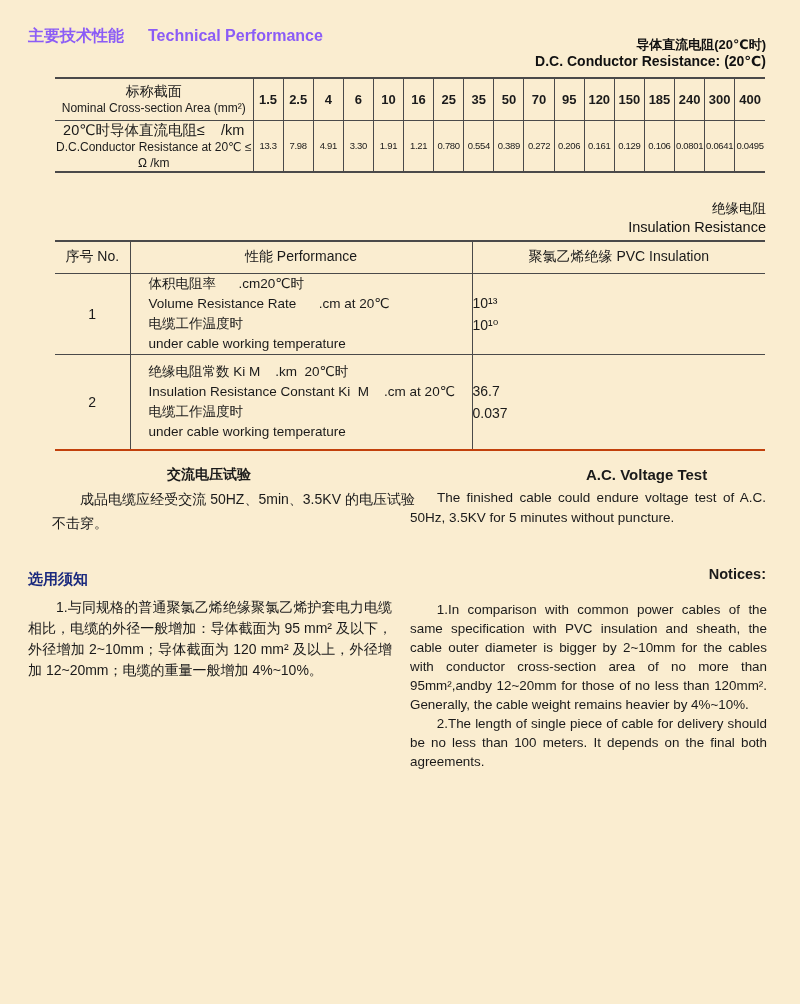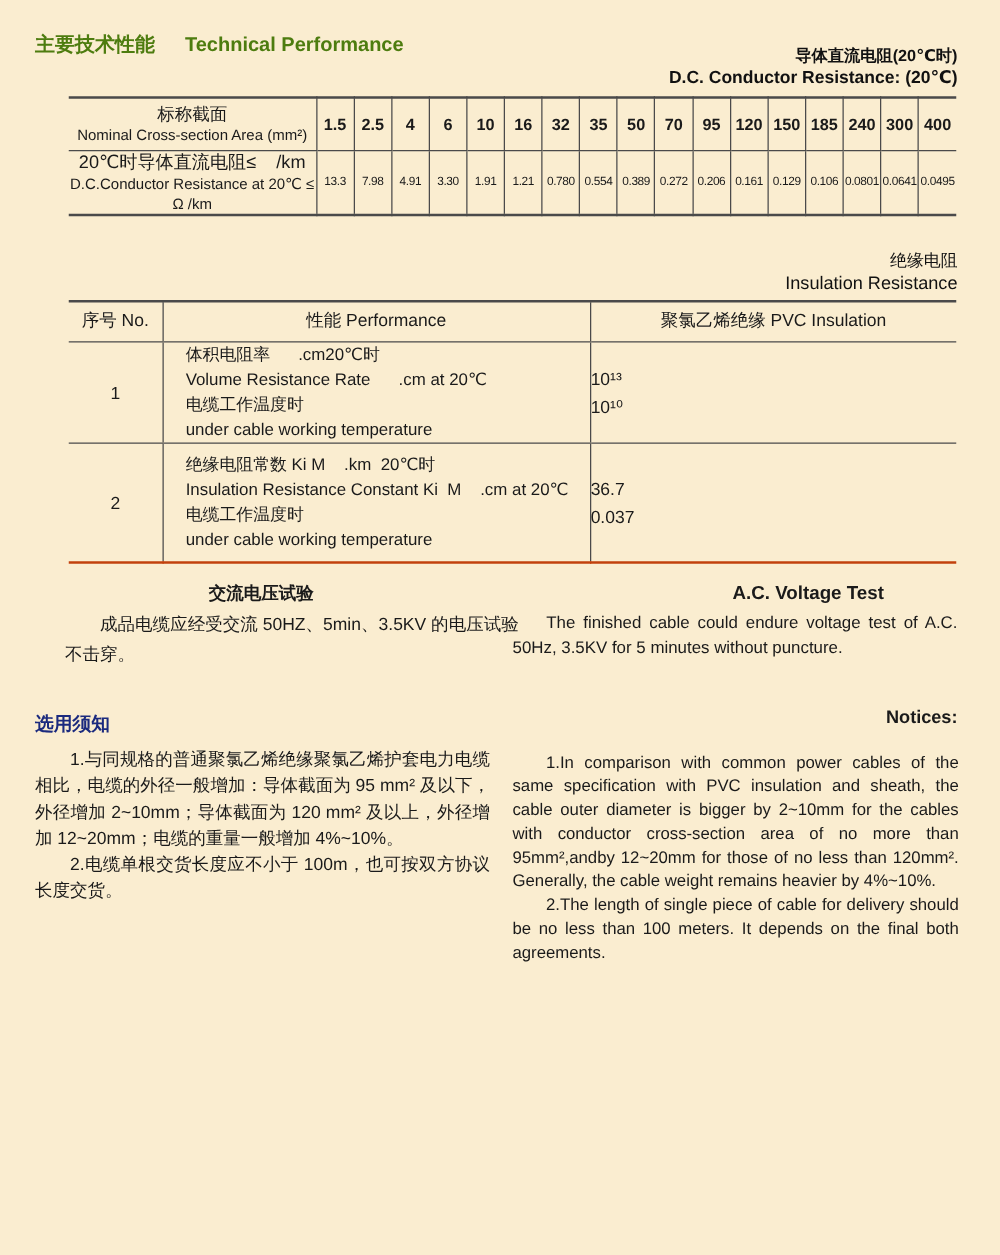--- a/index.html
+++ b/index.html
@@ -6,21 +6,21 @@
   html,body { background:#FAEDD0; }
   .page {
     position:relative; width:800px; height:1004px;
     background:#FAEDD0; overflow:hidden;
     font-family:"Liberation Sans","DejaVu Sans",sans-serif;
     color:#1A1A1A;
   }
   .pre { white-space:pre-wrap; }
 
   
-  .main-title { position:absolute; left:28px; top:26px; font-size:16px; font-weight:bold; color:#4d7c0f; }
+  .main-title { position:absolute; left:28px; top:26px; font-size:16px; font-weight:bold; color:#8b5cf6; }
   .main-title .en { margin-left:24px; }
   .dc-heading { position:absolute; right:34px; top:36px; text-align:right; font-weight:bold; color:#111;margin-left:28px; }
   .dc-heading .zh { font-size:13px; line-height:17px; }
   .dc-heading .en { font-size:14px; line-height:17px; }
 
   
   .t1 { position:absolute; left:55px; top:77px; width:710px;
         border-collapse:collapse; table-layout:fixed;
         border-top:2px solid #4A4A4A; border-bottom:2px solid #4A4A4A; }
   .t1 td { border-left:1px solid #4A4A4A; text-align:center; vertical-align:middle; padding:0; }
@@ -105,21 +105,21 @@
       <td>
         <div class="lbl-zh">标称截面</div>
         <div class="lbl-en">Nominal Cross-section Area (mm²)</div>
       </td>
       <td class="size">1.5</td>
       <td class="size">2.5</td>
       <td class="size">4</td>
       <td class="size">6</td>
       <td class="size">10</td>
       <td class="size">16</td>
-      <td class="size">32</td>
+      <td class="size">25</td>
       <td class="size">35</td>
       <td class="size">50</td>
       <td class="size">70</td>
       <td class="size">95</td>
       <td class="size">120</td>
       <td class="size">150</td>
       <td class="size">185</td>
       <td class="size">240</td>
       <td class="size">300</td>
       <td class="size">400</td>
@@ -190,20 +190,19 @@
 
   <div class="ac-zh-h">交流电压试验</div>
   <div class="ac-zh-p">成品电缆应经受交流 50HZ、5min、3.5KV 的电压试验不击穿。</div>
   <div class="ac-en-h">A.C. Voltage Test</div>
   <div class="ac-en-p">The finished cable could endure voltage test of A.C. 50Hz, 3.5KV for 5 minutes without puncture.</div>
 
   <div class="not-zh-h">选用须知</div>
   <div class="not-en-h">Notices:</div>
   <div class="not-zh-body">
     <p>1.与同规格的普通聚氯乙烯绝缘聚氯乙烯护套电力电缆相比，电缆的外径一般增加：导体截面为 95 mm² 及以下，外径增加 2~10mm；导体截面为 120 mm² 及以上，外径增加 12~20mm；电缆的重量一般增加 4%~10%。</p>
-    <p>2.电缆单根交货长度应不小于 100m，也可按双方协议长度交货。</p>
   </div>
   <div class="not-en-body">
     <p>1.In comparison with common power cables of the same specification with PVC insulation and sheath, the cable outer diameter is bigger by 2~10mm for the cables with conductor cross-section area of no more than 95mm²,andby 12~20mm for those of no less than 120mm². Generally, the cable weight remains heavier by 4%~10%.</p>
     <p>2.The length of single piece of cable for delivery should be no less than 100 meters. It depends on the final both agreements.</p>
   </div>
 
 </div>
 
 </body></html>

